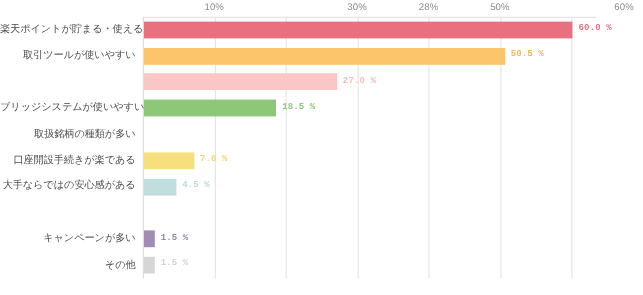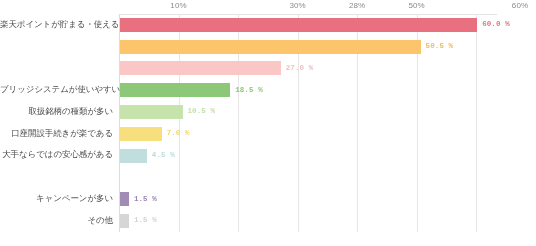--- a/index.html
+++ b/index.html
@@ -149,44 +149,41 @@
 
   <div class="rows" id="rows">
       <div class="row" style="top: 0px;">
         <div class="cat-label" style="color: rgb(74, 74, 74);">楽天ポイントが貯まる・使える</div>
         <div class="bar-wrap">
           <div class="bar" style="width: 357.165px; background: rgb(232, 112, 127);"></div>
           <div class="bar-value" style="color: rgb(232, 112, 127);">60.0 %</div>
         </div>
       </div>
       <div class="row" style="top: 21.8px;">
+        <div class="cat-label" style="color: rgb(74, 74, 74);">取引ツールが使いやすい</div>
         <div class="bar-wrap">
           <div class="bar" style="width: 300.614px; background: rgb(252, 196, 107);"></div>
           <div class="bar-value" style="color: rgb(243, 185, 95);">50.5 %</div>
         </div>
       </div>
       <div class="row" style="top: 43.6px;">
         <div class="bar-wrap">
           <div class="bar" style="width: 160.724px; background: rgb(251, 198, 198);"></div>
           <div class="bar-value" style="color: rgb(247, 188, 188);">27.0 %</div>
         </div>
       </div>
       <div class="row" style="top: 65.4px;">
         <div class="cat-label" style="color: rgb(74, 74, 74);">ブリッジシステムが使いやすい</div>
         <div class="bar-wrap">
           <div class="bar" style="width: 110.126px; background: rgb(141, 200, 120);"></div>
           <div class="bar-value" style="color: rgb(141, 200, 120);">18.5 %</div>
         </div>
       </div>
       <div class="row" style="top: 87.2px;">
         <div class="cat-label" style="color: rgb(74, 74, 74);">取扱銘柄の種類が多い</div>
-        <div class="bar-wrap">
-          <div class="bar" style="width: 62.5039px; background: rgb(199, 227, 172);"></div>
-          <div class="bar-value" style="color: rgb(195, 222, 170);">10.5 %</div>
-        </div>
       </div>
       <div class="row" style="top: 109px;">
         <div class="cat-label" style="color: rgb(74, 74, 74);">口座開設手続きが楽である</div>
         <div class="bar-wrap">
           <div class="bar" style="width: 41.6693px; background: rgb(247, 223, 126);"></div>
           <div class="bar-value" style="color: rgb(240, 214, 111);">7.0 %</div>
         </div>
       </div>
       <div class="row" style="top: 130.8px;">
         <div class="cat-label" style="color: rgb(74, 74, 74);">大手ならではの安心感がある</div>

